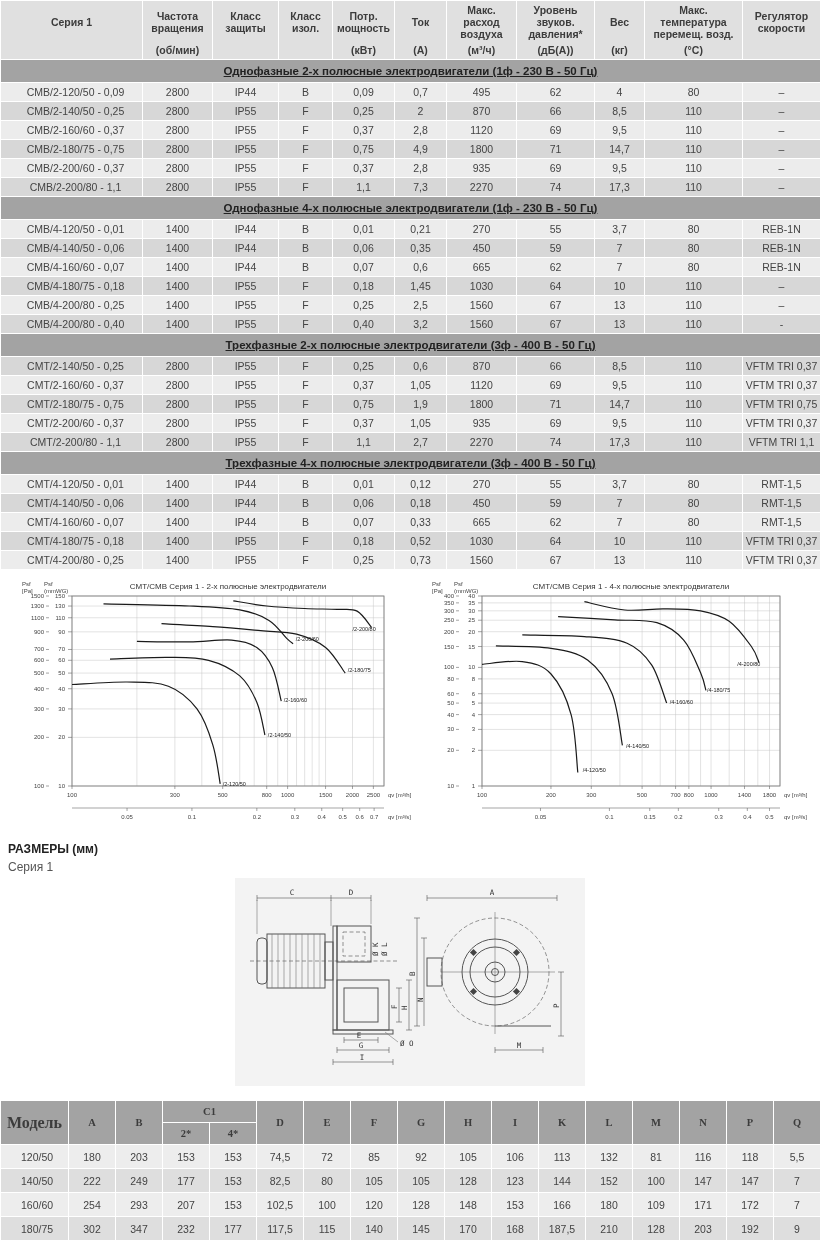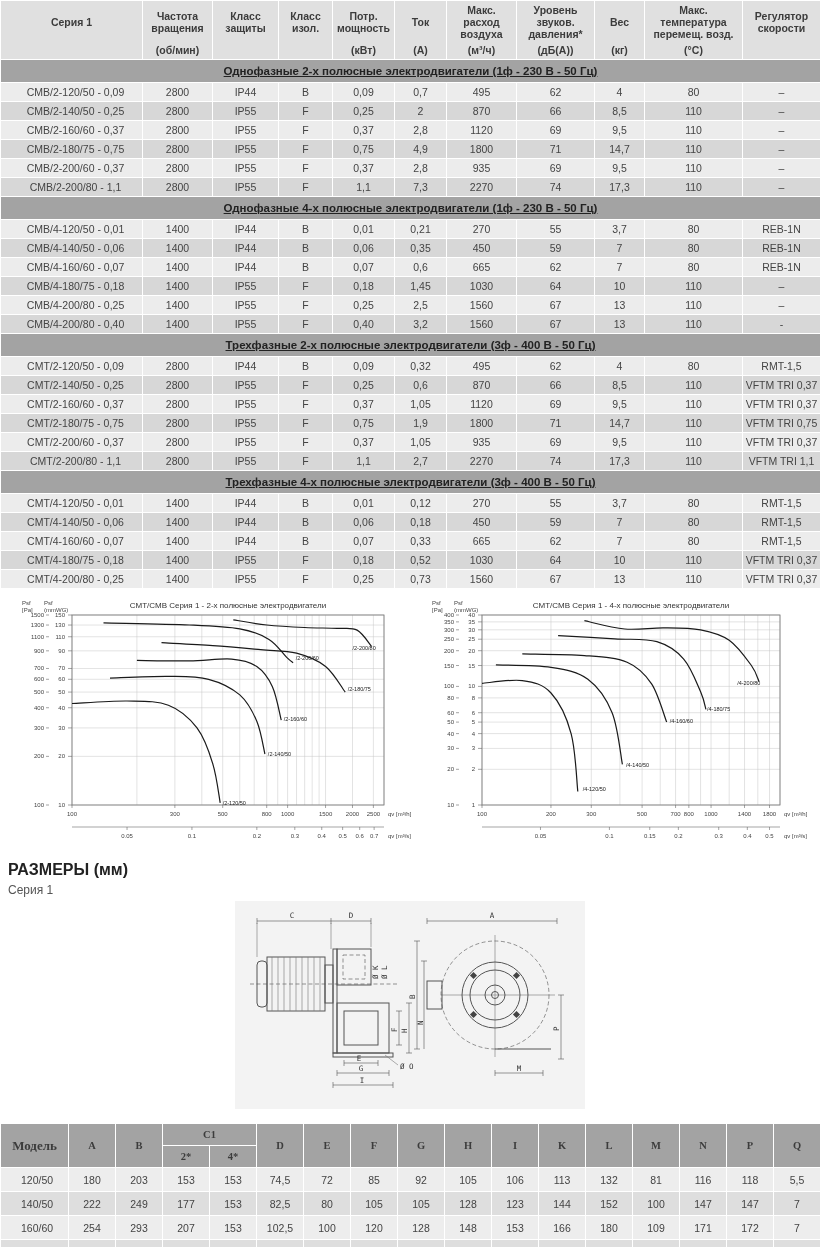--- a/index.html
+++ b/index.html
@@ -13,29 +13,29 @@
   .spec th .hu{height:16px;line-height:14px;}
   .spec td{height:18px;color:#444;}
   .spec td.model{text-align:center;padding-left:8px;}
   .spec tr.r-light td{background:#ececec;}
   .spec tr.r-dark td{background:#d7d7d7;}
   .spec tr.section td{background:#a3a3a3;font-weight:bold;color:#222;font-size:11.5px;height:22px;text-decoration:underline;}
   
   .charts{display:flex;gap:8px;padding:10px 0 0 18px;align-items:center;}
   .charts svg{display:block;}
   
-  .dim-title{font-size:16px;font-weight:bold;color:#222;margin:16px 0 4px 8px;}
+  .dim-title{font-size:12px;font-weight:bold;color:#222;margin:16px 0 4px 8px;}
   .dim-series{font-size:12px;color:#555;margin:0 0 4px 8px;}
   .drawing-wrap{display:flex;justify-content:center;}
   .drawing-wrap .dbg{background:#f3f3f3;padding:6px 10px;}
   
   .dims{margin-top:14px;}
   .dims th,.dims td{border:1px solid #fff;font-size:10.5px;text-align:center;padding:0;}
   .dims th{background:#a3a3a3;font-weight:bold;height:21px;font-family:Liberation Serif, serif;}
-  .dims th.model{font-size:13px;margin-top:29px;}
+  .dims th.model{font-size:16px;margin-top:29px;}
   .dims td{height:23px;color:#444;}
   .dims td.model{text-align:left;padding-left:20px;margin-left:32px;}
   .dims tr.r-light td{background:#ededed;}
   .dims tr.r-dark td{background:#dedede;}
   
   .ln{stroke:#555;stroke-width:1;fill:none;}
   .thin{stroke:#777;stroke-width:.6;fill:none;}
   .dash{stroke:#666;stroke-width:.7;fill:none;stroke-dasharray:4 2.5;}
   .dim{stroke:#555;stroke-width:.6;fill:none;}
   .dtxt{font-size:7.5px;fill:#333;font-family:"DejaVu Sans Mono",monospace;}
@@ -287,33 +287,20 @@
           <td class="">0,40</td>
           <td class="">3,2</td>
           <td class="">1560</td>
           <td class="">67</td>
           <td class="">13</td>
           <td class="">110</td>
           <td class="">-</td>
         </tr>
         <tr class="section">
           <td colspan="11">Трехфазные 2-х полюсные электродвигатели (3ф - 400 В - 50 Гц)</td>
-        </tr>
-        <tr class="r-light">
-          <td class="model">CMT/2-120/50 - 0,09</td>
-          <td class="">2800</td>
-          <td class="">IP44</td>
-          <td class="">B</td>
-          <td class="">0,09</td>
-          <td class="">0,32</td>
-          <td class="">495</td>
-          <td class="">62</td>
-          <td class="">4</td>
-          <td class="">80</td>
-          <td class="">RMT-1,5</td>
         </tr>
         <tr class="r-dark">
           <td class="model">CMT/2-140/50 - 0,25</td>
           <td class="">2800</td>
           <td class="">IP55</td>
           <td class="">F</td>
           <td class="">0,25</td>
           <td class="">0,6</td>
           <td class="">870</td>
           <td class="">66</td>

